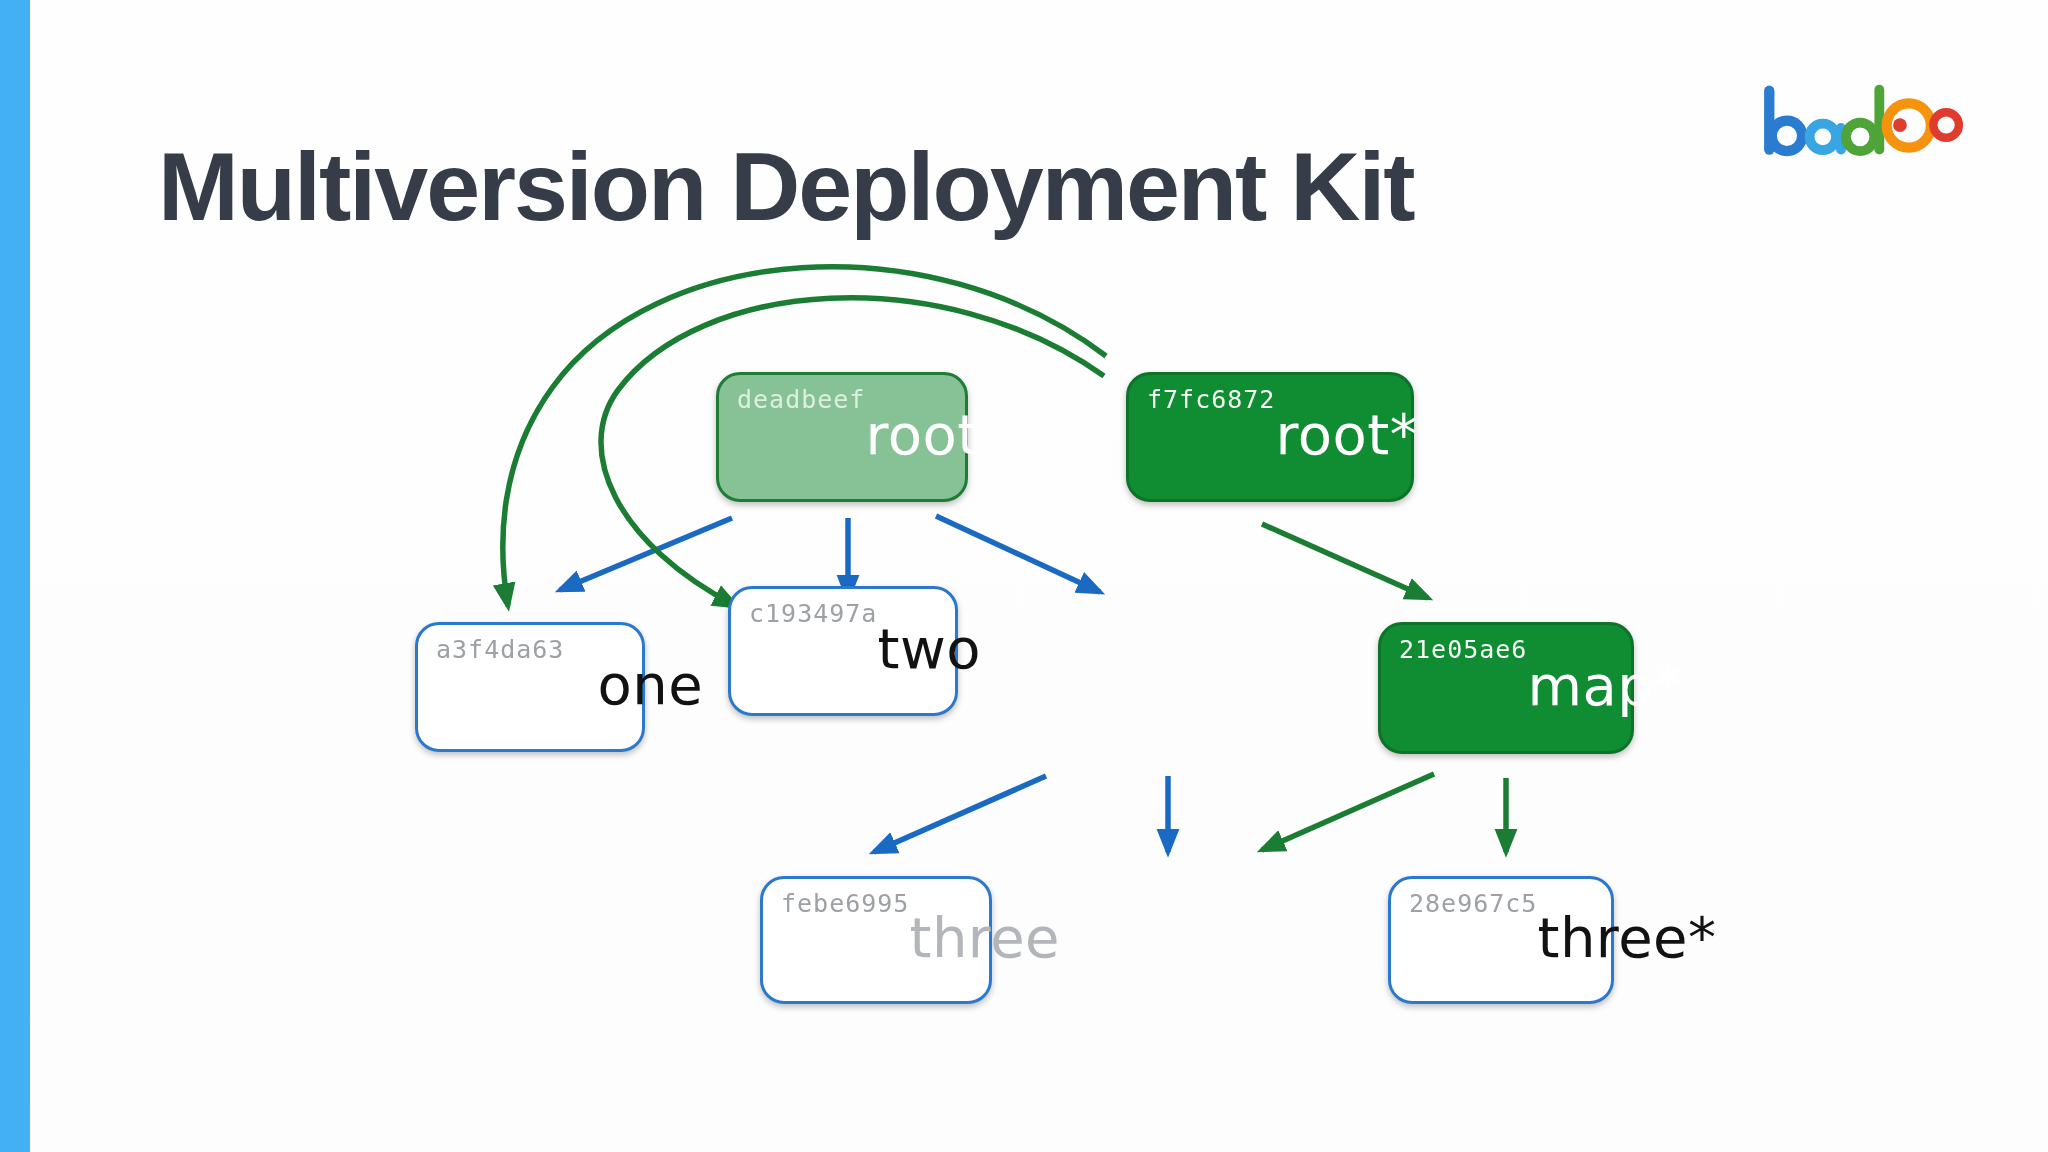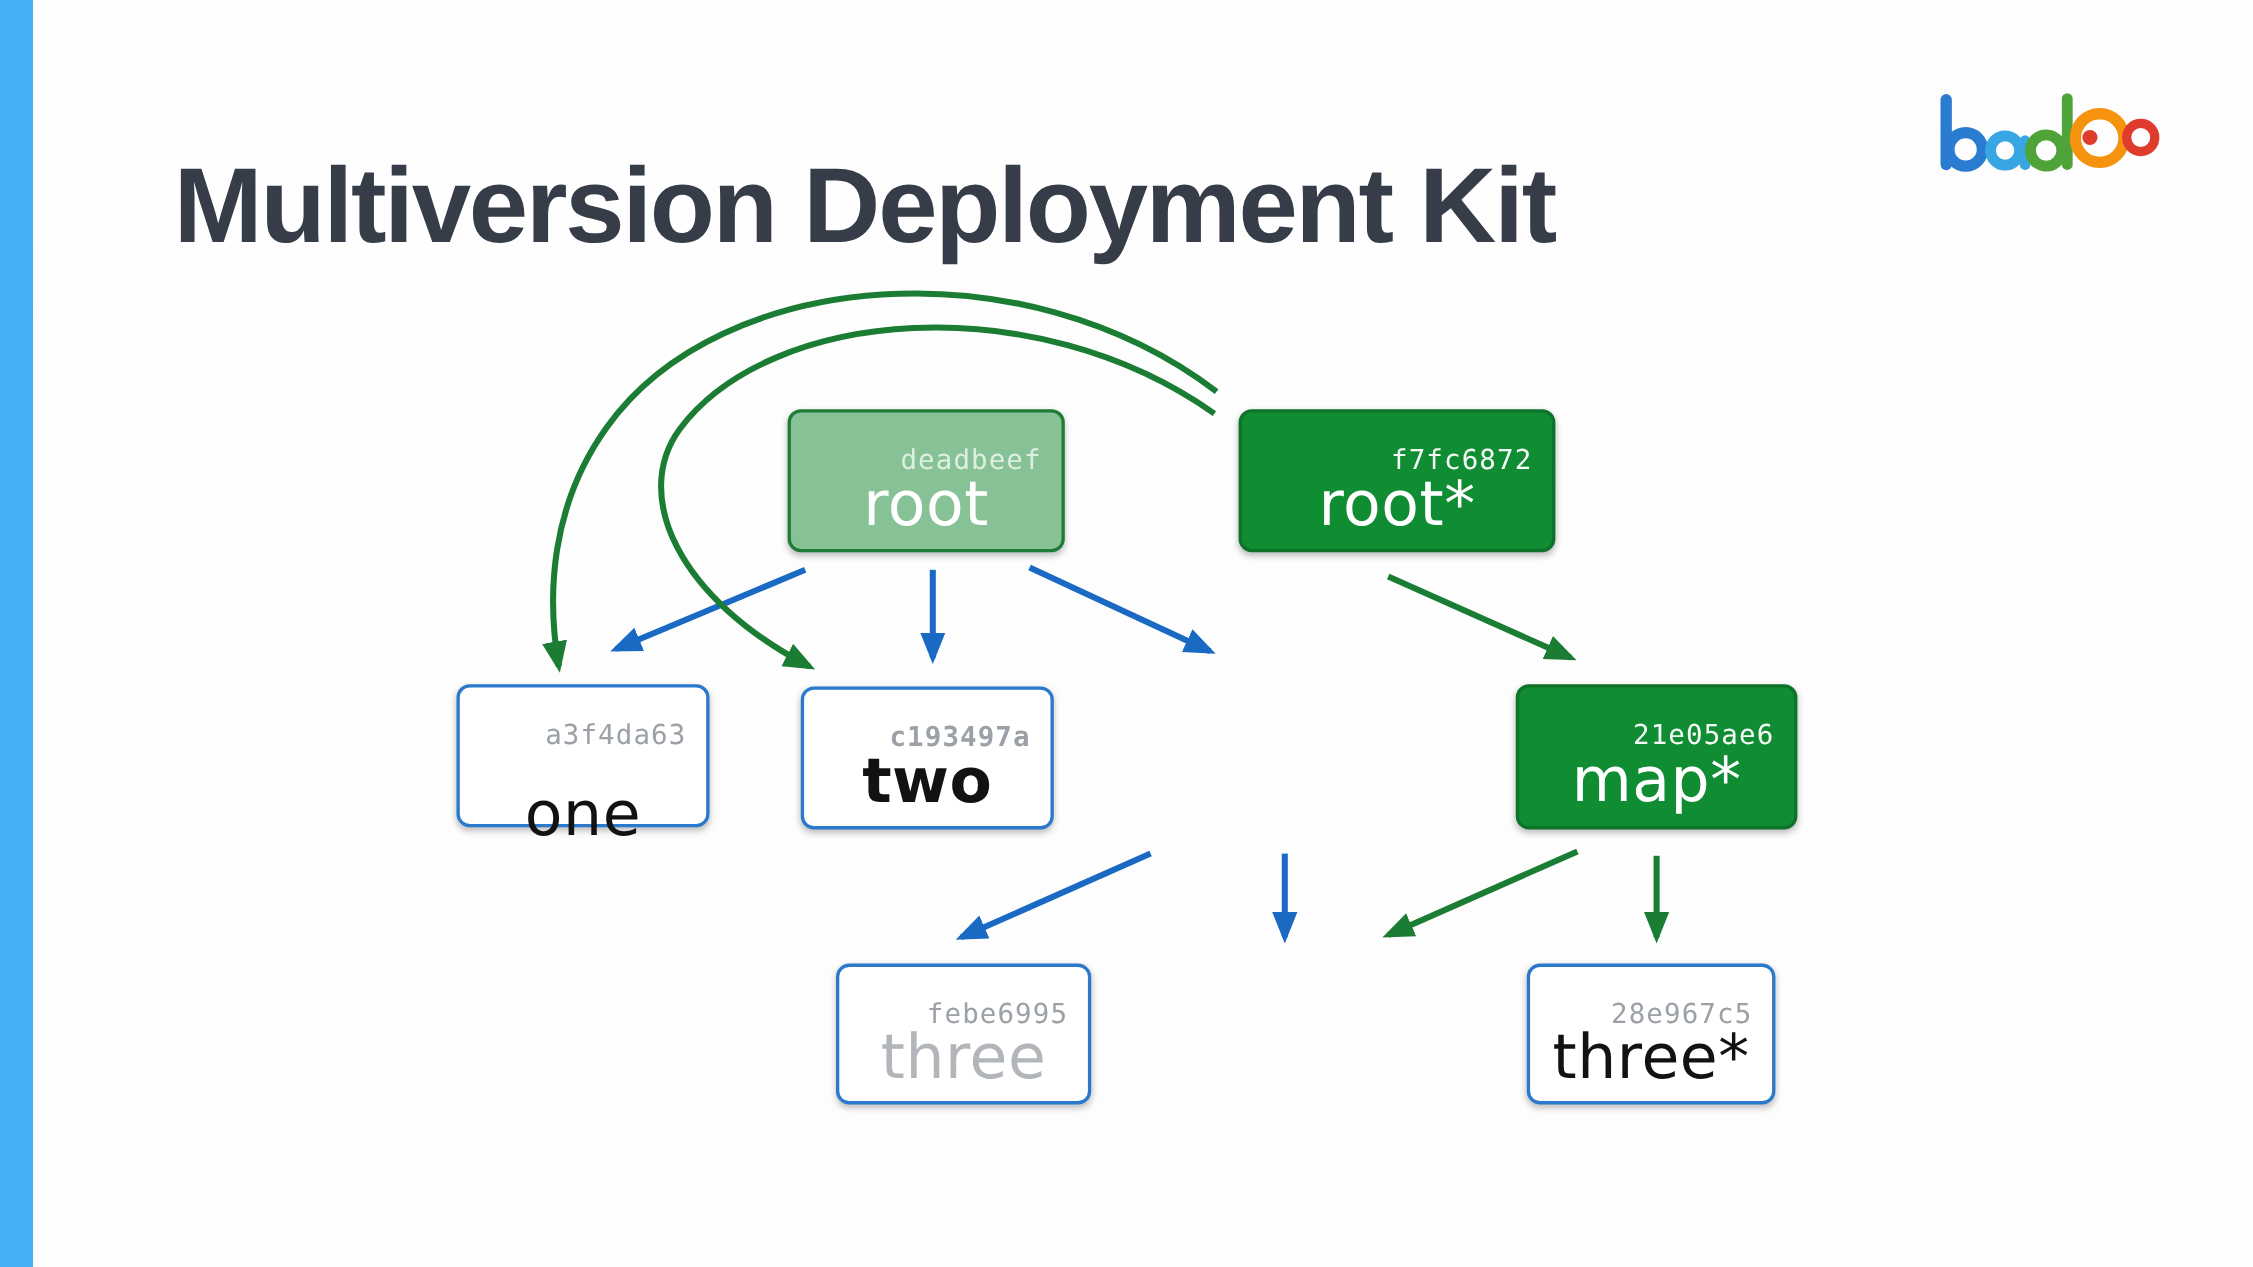--- a/index.html
+++ b/index.html
@@ -12,43 +12,43 @@
 
   
   .title{position:absolute;left:158px;top:66px;width:1500px;
          font-family:"Liberation Sans","DejaVu Sans",sans-serif;
          font-weight:bold;font-size:97px;letter-spacing:-2px;color:#363d49;}
 
   
   .logo{position:absolute;left:1756px;top:76px;width:226px;height:100px;}
 
   
-  .node{position:absolute;border-radius:12px;box-sizing:border-box;
-        display:flex;flex-direction:column;padding:28px 18px 8px;
+  .node{position:absolute;border-radius:24px;box-sizing:border-box;
+        display:flex;flex-direction:row;padding:10px 18px 8px;
         box-shadow:0 3px 6px rgba(0,0,0,0.25);}
   .node .hash{font-family:"DejaVu Sans Mono","Liberation Mono",monospace;
               font-size:25px;letter-spacing:1px;text-align:right;line-height:1.2;}
   .node .label{flex:1;display:flex;align-items:center;justify-content:center;
                font-size:56px;margin-top:-8px;letter-spacing:0.5px;}
 
   .v-light{background:#87c296;border:3px solid #1f7c35;}
   .v-light .hash{color:#ddefe1;}
   .v-light .label{color:#ffffff;}
   .v-dark{background:#108c33;border:3px solid #0c7329;}
   .v-dark .hash{color:#f4faf5;}
   .v-dark .label{color:#ffffff;}
   .v-white{background:#ffffff;border:3px solid #2b79cc;}
   .v-white .hash{color:#9ba1a7;}
   .v-white .label{color:#121212;}
   .v-dim .label{color:#b2b6ba;}
 
   #n-root      {left:716px; top:372px;width:252px;height:130px;}
   #n-root-star {left:1126px;top:372px;width:288px;height:130px;}
   #n-one       {left:415px; top:622px;width:230px;height:130px;gap:33px;}
-  #n-two       {left:728px; top:624px;width:230px;height:130px;font-weight:bold;}
+  #n-two       {left:728px; top:586px;width:230px;height:130px;}
   #n-map       {left:1044px;top:622px;width:250px;height:132px;}
   #n-map-star  {left:1378px;top:622px;width:256px;height:132px;}
   #n-three     {left:760px; top:876px;width:232px;height:128px;}
   #n-four      {left:1054px;top:876px;width:228px;height:128px;}
   #n-three-star{left:1388px;top:876px;width:226px;height:128px;}
 
   
   .edges{position:absolute;left:0;top:0;width:2048px;height:1152px;pointer-events:none;}
   .e-blue{stroke:#1a6ac4;stroke-width:5.5;fill:none;}
   .e-green{stroke:#1b7d33;stroke-width:5.5;fill:none;}

